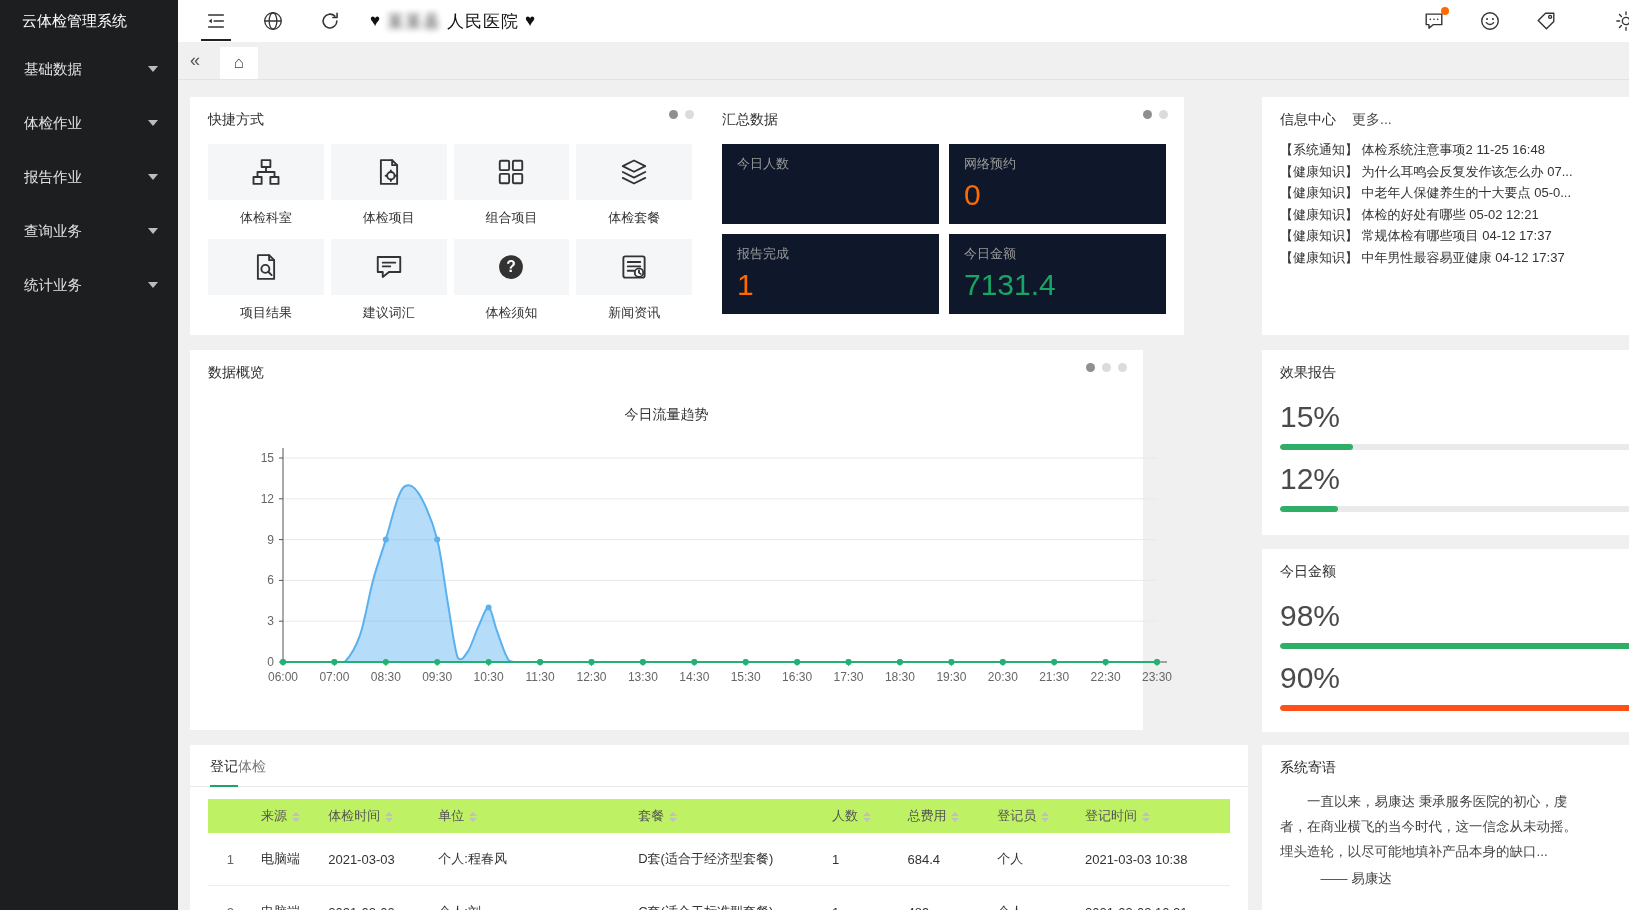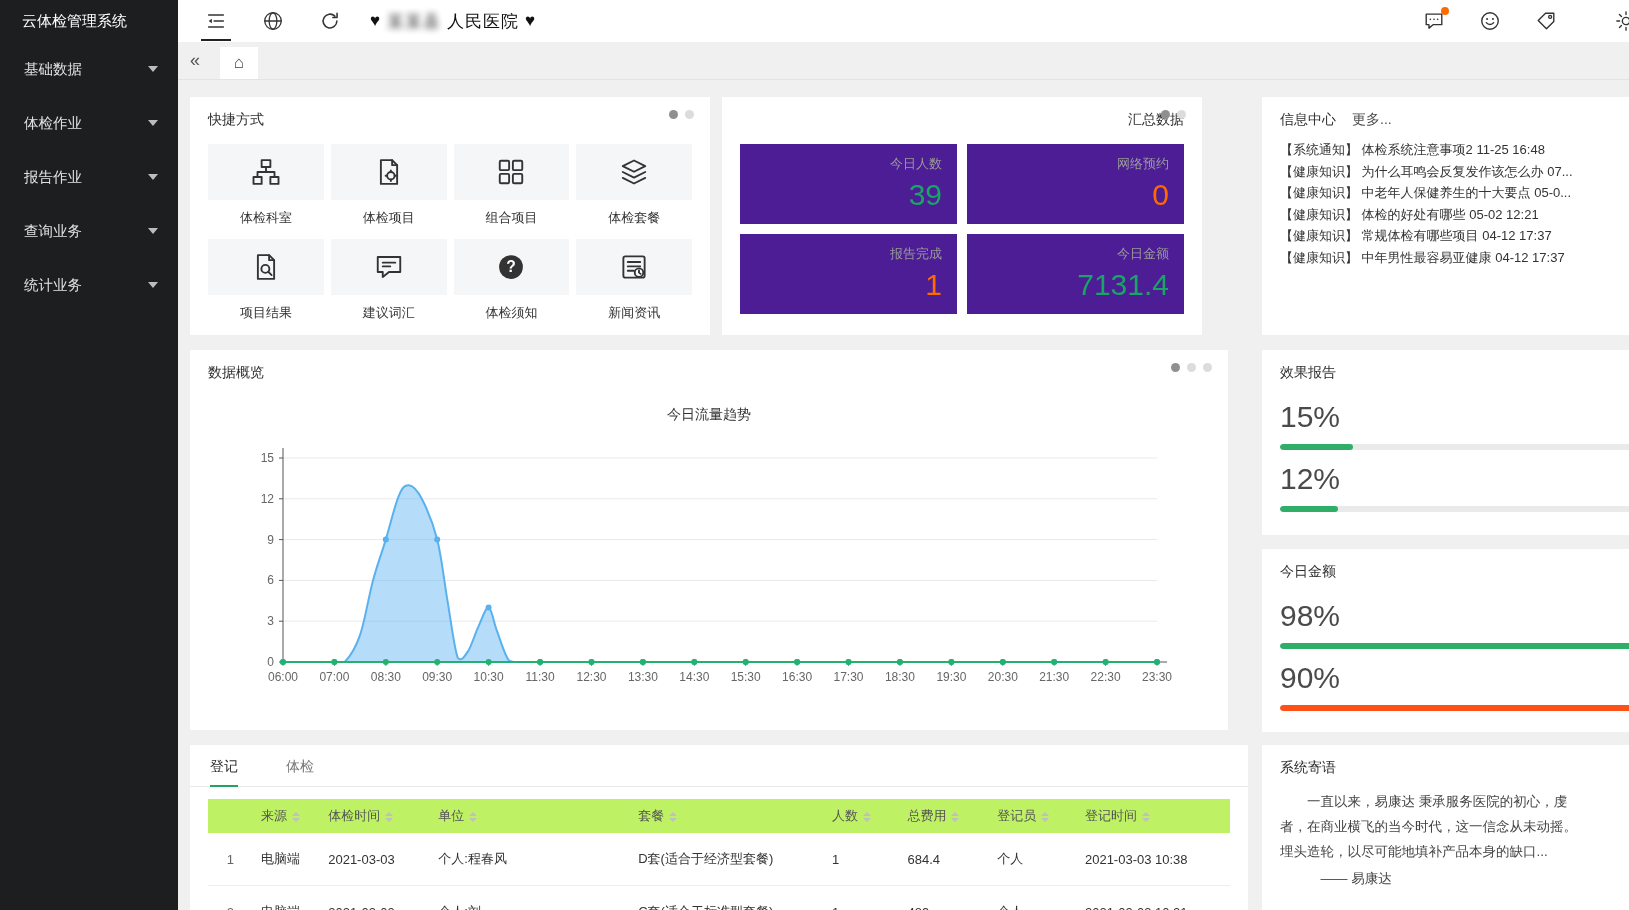--- a/index.html
+++ b/index.html
@@ -43,59 +43,59 @@
   .content { position:absolute; left:178px; top:80px; right:0; bottom:0; background:#f0f0f0; overflow:hidden; }
   .card { position:absolute; background:#ffffff; }
   .card-head { padding:14px 18px 0 18px; font-size:14px; color:#2e2e2e; position:relative; white-space:nowrap; }
   .head-dots { position:absolute; right:16px; top:13px; display:flex; gap:7px; }
   .head-dots span { width:9px; height:9px; border-radius:50%; background:#dcdcdc; cursor:pointer; }
   .head-dots span.active { background:#8f8f8f; }
   .more-link { margin-left:16px; color:#4c4c4c; cursor:pointer; }
 
   
   .card-quick    { left:12px;   top:17px;  width:520px;  height:238px; }
-  .card-summary  { left:544px;  top:17px;  width:480px;  height:238px;text-align:right; }
+  .card-summary  { left:526px;  top:17px;  width:480px;  height:238px; }
   .card-info     { left:1084px; top:17px;  width:520px;  height:238px; }
-  .card-overview { left:12px;   top:270px; width:1038px; height:380px; }
+  .card-overview { left:12px;   top:270px; width:953px; height:380px; }
   .card-effect   { left:1084px; top:270px; width:520px;  height:185px; }
   .card-praise   { left:1084px; top:469px; width:520px;  height:183px; }
   .card-register { left:12px;   top:665px; width:1058px; height:262px; }
   .card-message  { left:1084px; top:665px; width:520px;  height:262px; }
 
   
   .quick-grid { margin:15px 18px 0 18px; display:grid; grid-template-columns:repeat(4,1fr); column-gap:7px; }
   .quick-item { cursor:pointer; }
   .quick-tile { height:56px; background:#f5f6f8; display:flex; align-items:center; justify-content:center; }
   .quick-tile svg { width:30px; height:30px; }
   .quick-label { text-align:center; font-size:13px; color:#333; padding:9px 0 12px 0; }
 
   
   .stats-grid { margin:15px 18px 0 18px; display:grid; grid-template-columns:1fr 1fr; gap:10px; }
-  .stat-box { height:80px; background:#4c1d95; padding:11px 15px; }
+  .stat-box { height:80px; background:#0f172a; padding:11px 15px; }
   .stat-label { font-size:13px; color:#9a9a9a; }
   .stat-value { font-size:30px; margin-top:5px; }
 
   
   .info-list { padding:10px 18px 0 18px; }
   .info-item { font-size:13px; color:#333; line-height:21.5px; white-space:nowrap; overflow:hidden; cursor:pointer; }
 
   
   .chart-title { text-align:center; font-size:14px; color:#333; margin-top:24px; }
   #trend-svg { display:block; margin:10px 0 0 21px; }
   #trend-svg text { font-family:"Liberation Sans","DejaVu Sans",sans-serif; }
 
   
   .metrics { padding:6px 18px 0 18px; }
   .metric { margin-top:12px; }
   .metric-value { font-size:30px; color:#4a4a4a; }
   .bar-track { margin-top:10px; width:100%; height:6px; border-radius:3px; background:#eaeaea; overflow:hidden; }
   .bar-fill { height:100%; border-radius:3px; }
 
   
-  .reg-tabs { height:42px; display:flex; align-items:center; gap:48px; padding:0 20px; border-bottom:1px solid #e8e8e8; }
+  .reg-tabs { height:42px; display:flex; align-items:center; padding:0 20px; border-bottom:1px solid #e8e8e8; }
   .reg-tab { font-size:14px; color:#777; height:42px; line-height:42px; cursor:pointer; }
   .reg-tab.active { color:#2e2e2e; border-bottom:2px solid #1fa461; }
   .reg-table-wrap { margin:12px 18px 0 18px; }
   table.data-table { width:100%; border-collapse:collapse; table-layout:fixed; }
   .data-table th { background:#bef264; font-weight:normal; color:#555; font-size:13px; text-align:left;
                    padding:8px 8px; white-space:nowrap; overflow:hidden; cursor:pointer; }
   .data-table td { font-size:13px; color:#333; padding:17px 8px; border-bottom:1px solid #ededed;
                    white-space:nowrap; overflow:hidden; }
   .data-table td.idx { text-align:center; color:#666; }
   .sort { display:inline-flex; flex-direction:column; margin-left:5px; vertical-align:middle; gap:2px; }
@@ -306,21 +306,20 @@
       <div class="card-head">
         <span>汇总数据</span>
         <span class="head-dots">
           <span class="active"></span>
           <span></span>
         </span>
       </div>
       <div class="stats-grid" id="stats-grid">
           <div class="stat-box">
             <div class="stat-label">今日人数</div>
-            <div class="stat-value" style="color: rgb(24, 165, 101);">39</div>
           </div>
           <div class="stat-box">
             <div class="stat-label">网络预约</div>
             <div class="stat-value" style="color: rgb(255, 106, 0);">0</div>
           </div>
           <div class="stat-box">
             <div class="stat-label">报告完成</div>
             <div class="stat-value" style="color: rgb(255, 106, 0);">1</div>
           </div>
           <div class="stat-box">

